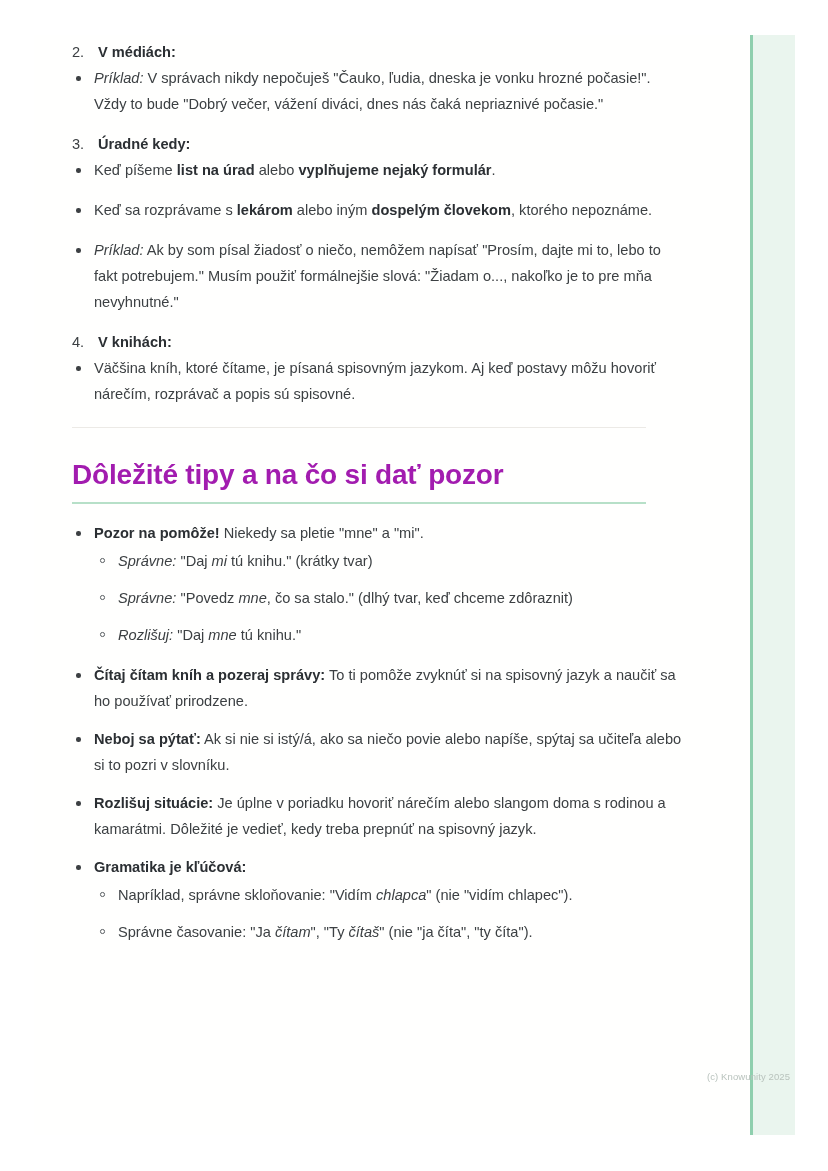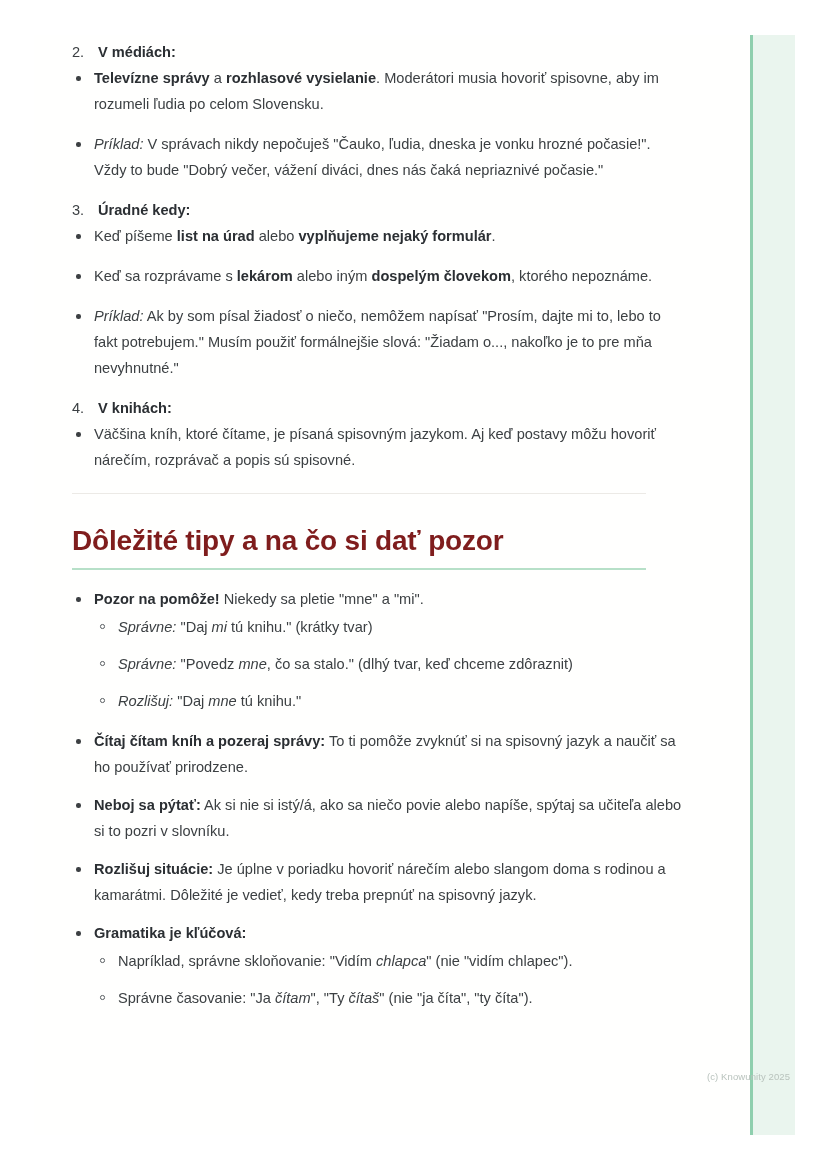--- a/index.html
+++ b/index.html
@@ -142,21 +142,21 @@
   b, .b { font-weight: 700; color: #2b2f33; }
   i, .i { font-style: italic; }
 
   .hr-light {
     border: none;
     border-top: 1px solid #eceae6;
     margin: 0;
   }
 
   h2.section-title {
-    color: #7f1d1d;
+    color: #a21caf;
     font-size: 28px;
     font-weight: 700;
     letter-spacing: -0.2px;
     margin: 0;
     padding: 0 0 10px 0;
     line-height: 34px;
   }
   .title-underline {
     border: none;
     border-top: 2px solid #b7e0c8;
@@ -207,23 +207,20 @@
   <div id="green-rule"></div>
 
   <div id="content">
     <div class="doc-body">
 
       <div class="num-item" style="margin-top:4px;">
         <span class="num">2.</span><span>V médiách:</span>
       </div>
       <ul class="lvl1 block-indent">
         <li>
-          <b>Televízne správy</b><span> a </span><b>rozhlasové vysielanie</b><span>. Moderátori musia hovoriť spisovne, aby im rozumeli ľudia po celom Slovensku.</span>
-        </li>
-        <li>
           <i>Príklad:</i><span> V správach nikdy nepočuješ "Čauko, ľudia, dneska je vonku hrozné počasie!". Vždy to bude "Dobrý večer, vážení diváci, dnes nás čaká nepriaznivé počasie."</span>
         </li>
       </ul>
 
       <div class="num-item">
         <span class="num">3.</span><span>Úradné kedy:</span>
       </div>
       <ul class="lvl1 block-indent">
         <li>
           <span>Keď píšeme </span><b>list na úrad</b><span> alebo </span><b>vyplňujeme nejaký formulár</b><span>.</span>

